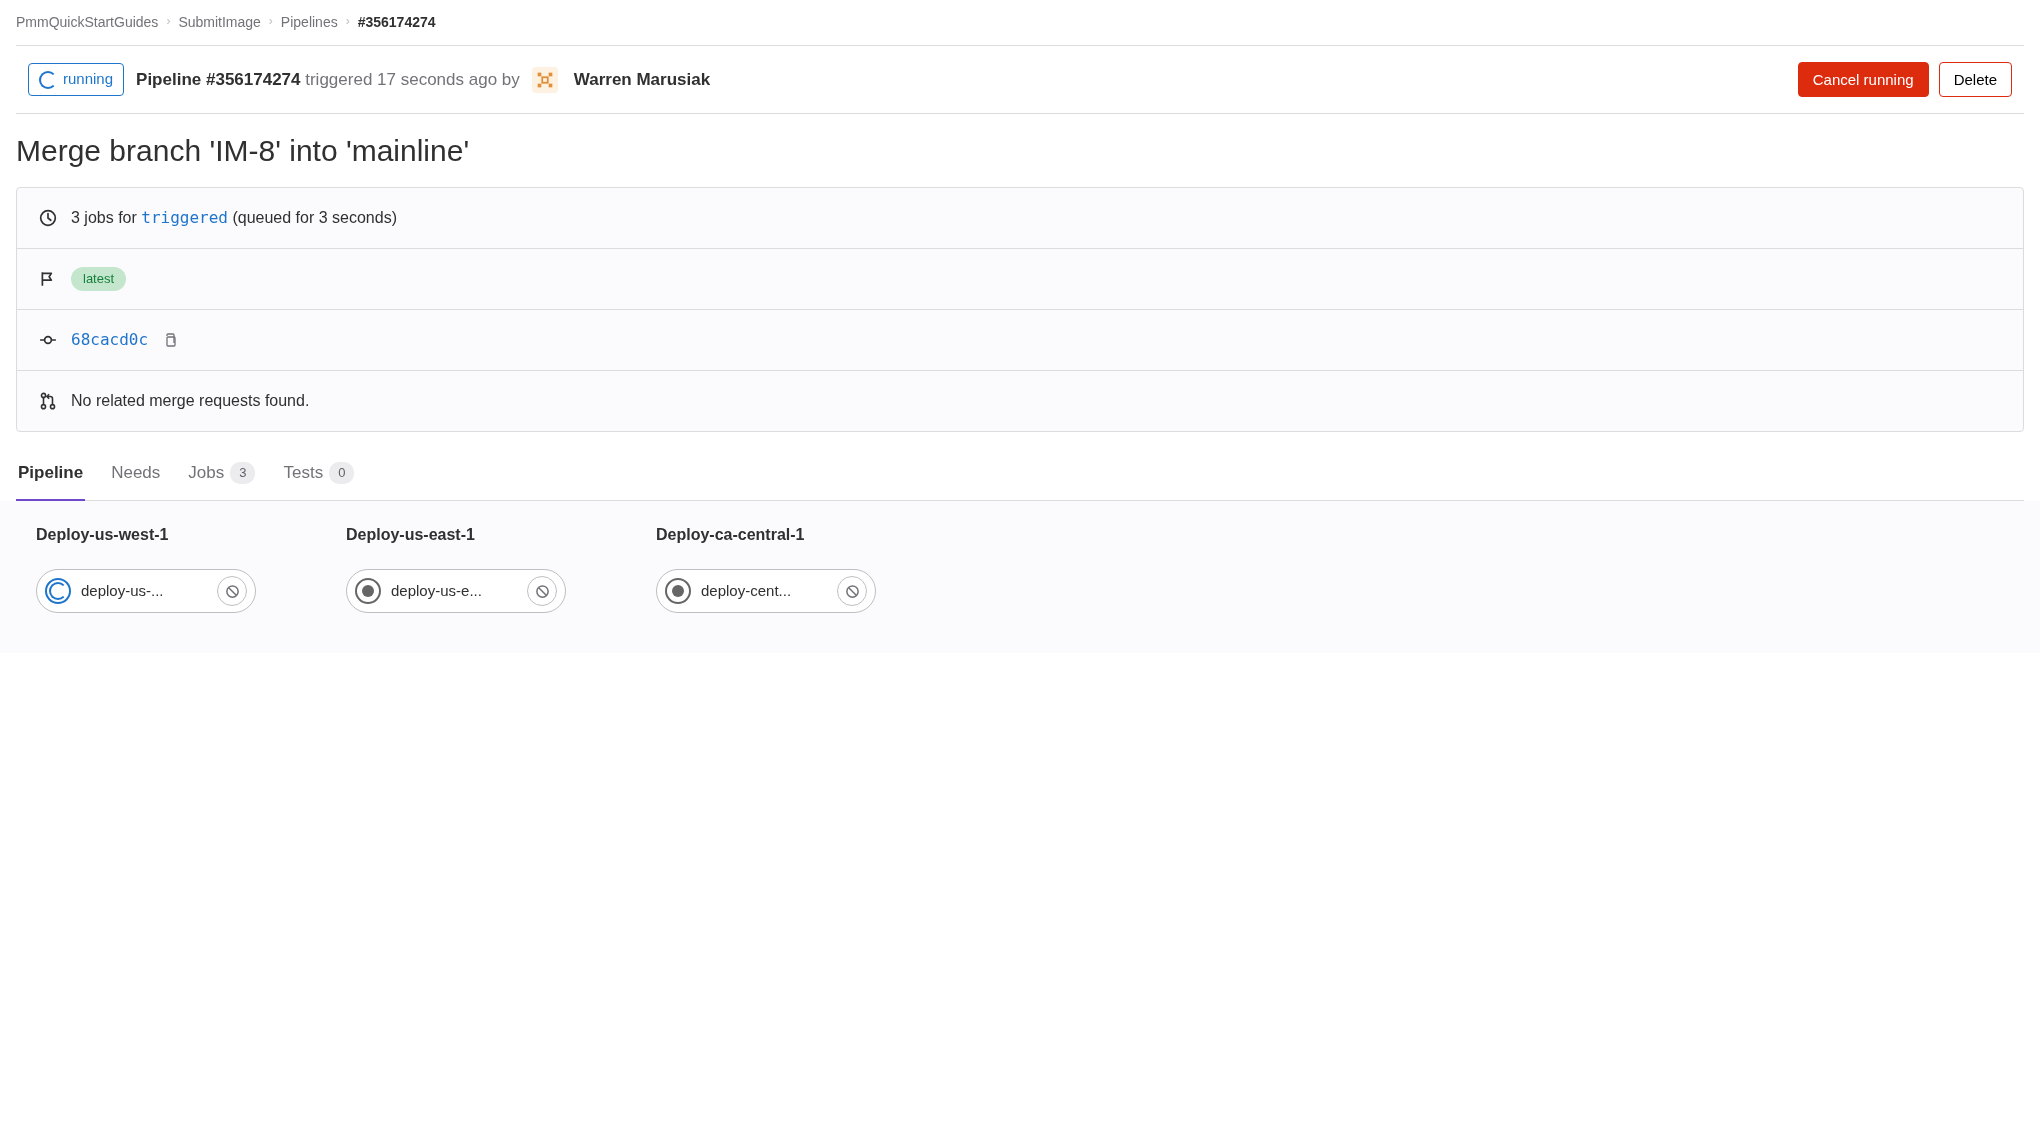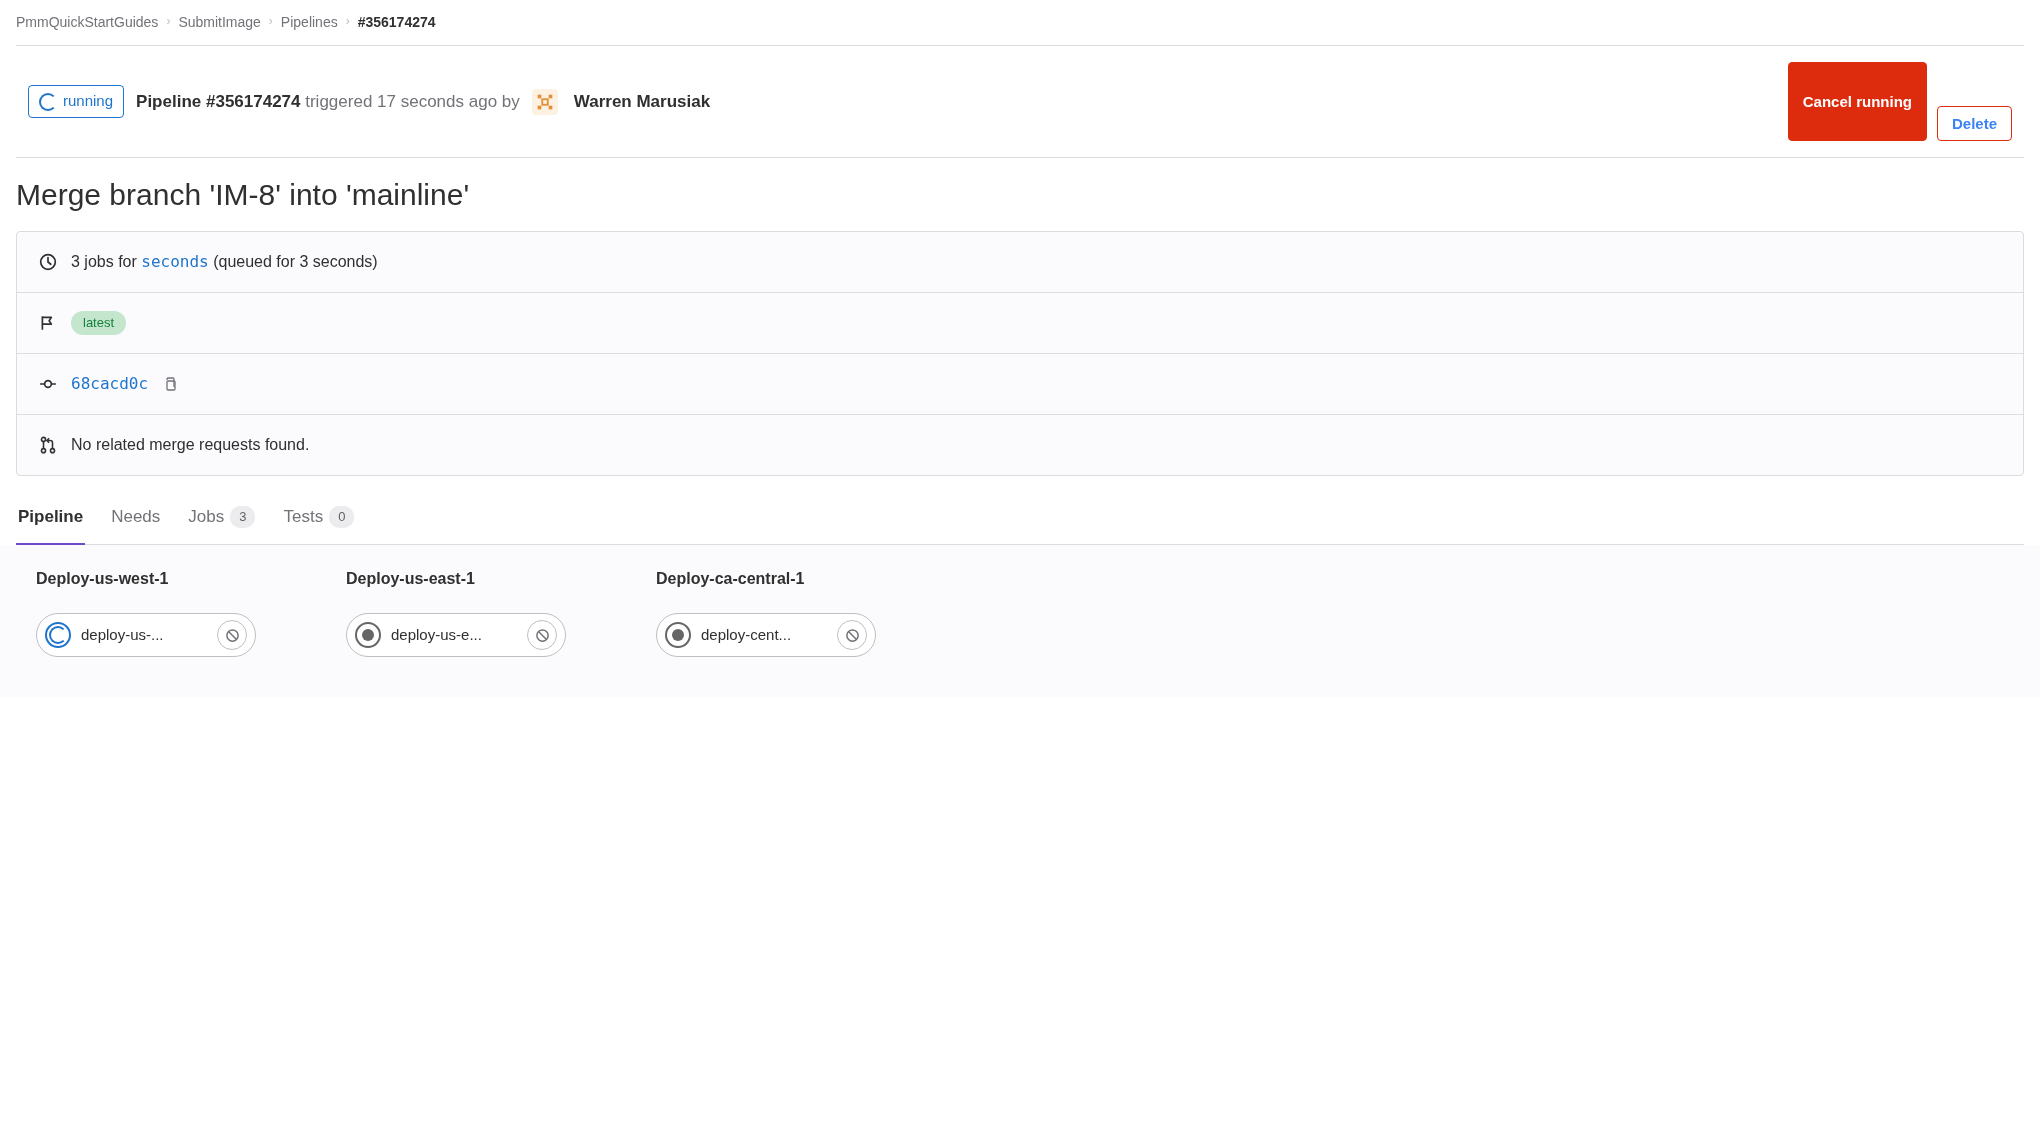--- a/index.html
+++ b/index.html
@@ -60,26 +60,26 @@
     display: inline-flex; align-items: center; justify-content: center;
     background: #fdf1e1;
   }
   .avatar svg { width: 22px; height: 22px; }
   .username { font-weight: 600; font-size: 17px; margin-left: 4px; }
   .header-right { display: flex; gap: 10px; }
   .btn {
     padding: 8px 14px;
     border-radius: 4px;
     font-size: 15px;
-    font-weight: 700;
+    font-weight: 400;
     cursor: pointer;
     border: 1px solid transparent;
   }
   .btn-danger-solid { background: #dd2b0e; color: #fff; border-color: #dd2b0e; }
-  .btn-danger-outline { background: #fff; color: #3b82f6; border-color: #dd2b0e; margin-top: 44px; }
+  .btn-danger-outline { background: #fff; color: #000000; border-color: #dd2b0e; }
   
   
   .commit-title {
     font-size: 30px;
     font-weight: 400;
     color: #303030;
     padding: 14px 0;
   }
   .commit-body {
     border-left: 3px solid #e5e5e5;
@@ -266,21 +266,21 @@
 
   <h1 class="commit-title">Merge branch 'IM-8' into 'mainline'</h1>
 
   <div class="info-box">
     <div class="info-row">
       <svg class="row-icon" viewBox="0 0 16 16">
         <circle cx="8" cy="8" r="6.5" fill="none" stroke="currentColor" stroke-width="1.5"></circle>
         <path d="M8 4v4l2.5 2" fill="none" stroke="currentColor" stroke-width="1.5" stroke-linecap="round"></path>
       </svg>
       <span>
-        <span>3 jobs for </span><a href="#" class="mono">seconds</a><span> (queued for 3 seconds)</span>
+        <span>3 jobs for </span><a href="#" class="mono">triggered</a><span> (queued for 3 seconds)</span>
       </span>
     </div>
     <div class="info-row">
       <svg class="row-icon" viewBox="0 0 16 16">
         <path d="M3 2v12M3 3h8l-2 3 2 3H3" fill="none" stroke="currentColor" stroke-width="1.5" stroke-linejoin="round"></path>
       </svg>
       <span class="latest-pill">latest</span>
     </div>
     <div class="info-row">
       <svg class="row-icon" viewBox="0 0 16 16">

